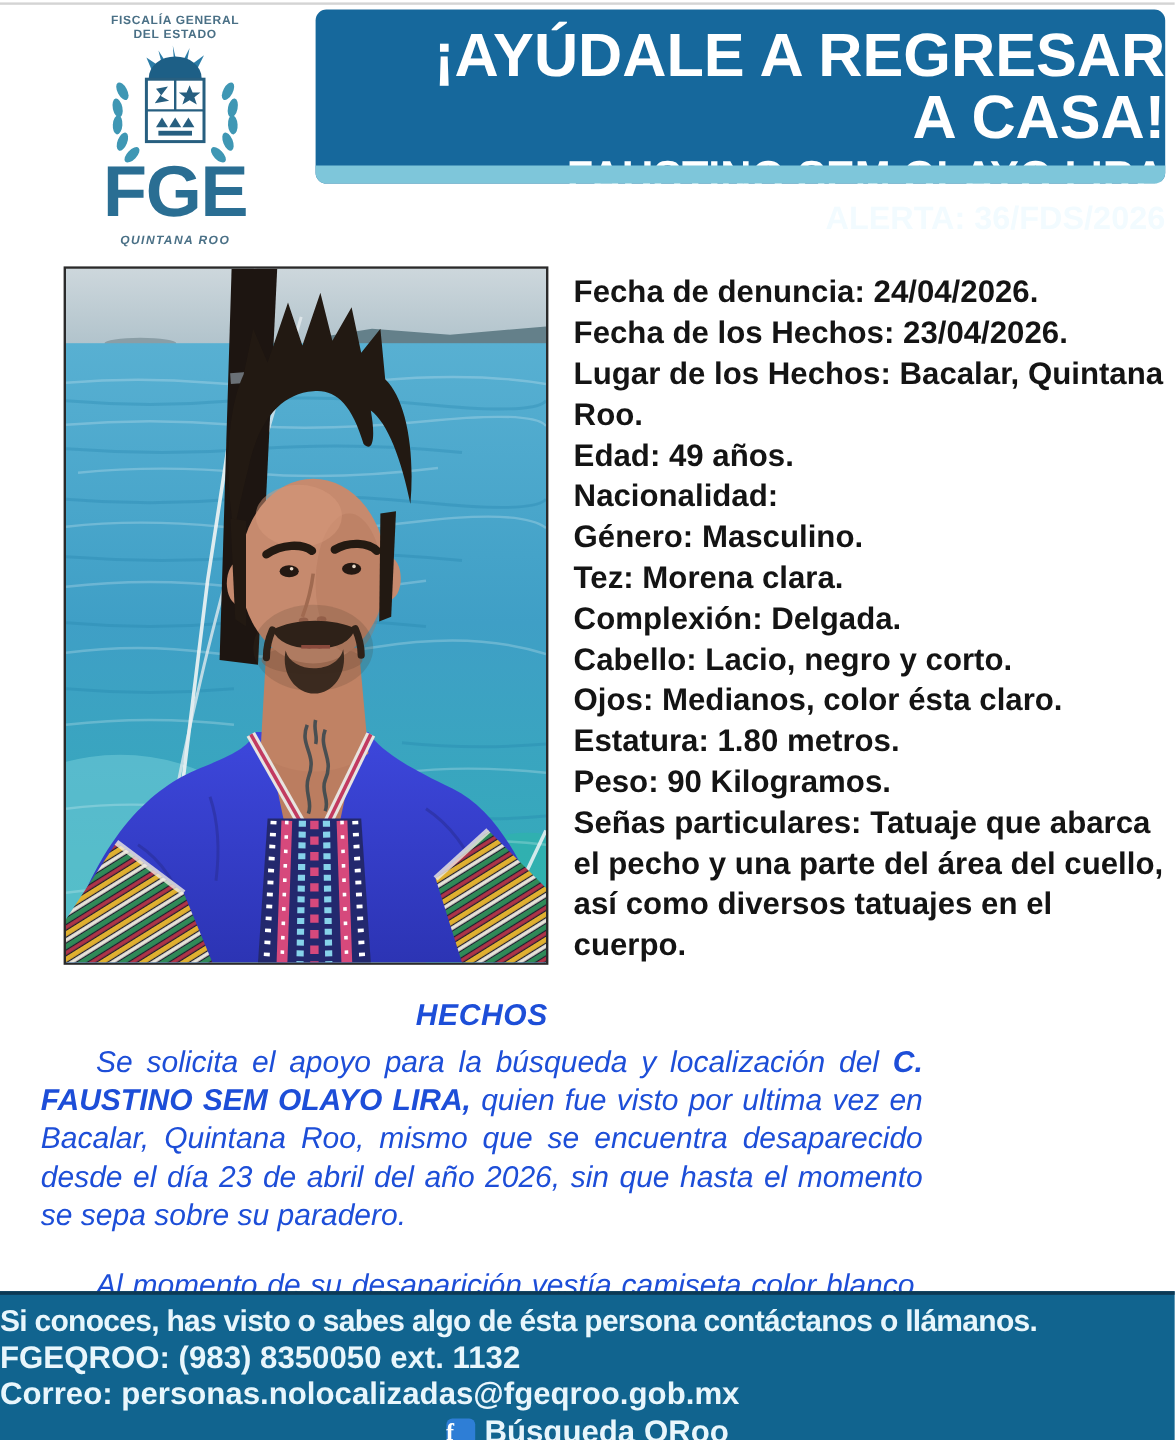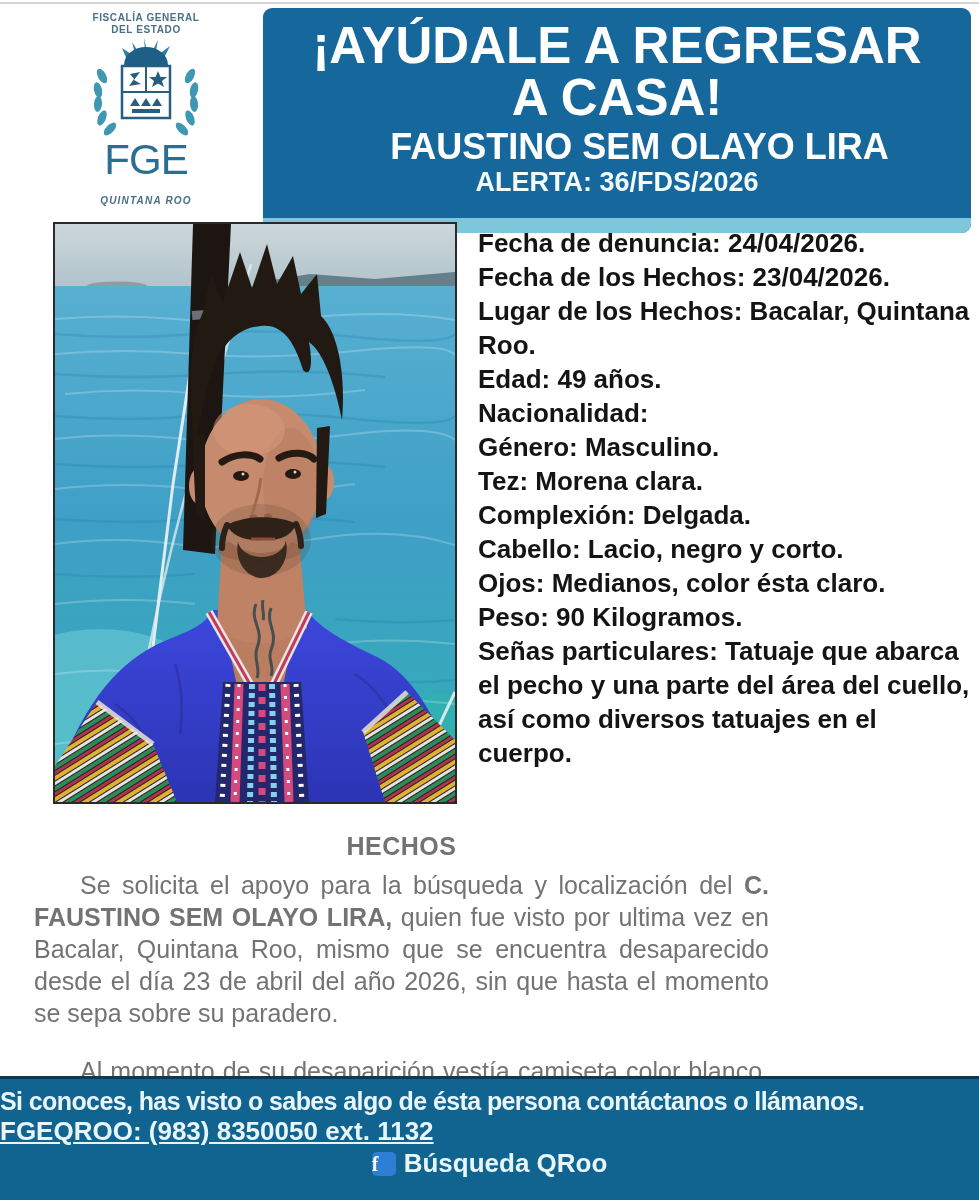--- a/index.html
+++ b/index.html
@@ -10,57 +10,57 @@
     --header_bg:#16689c; --header_strip:#7ec6da; --footer_bg:#11648f;
     --footer_border:#0d3954; --facebook_blue:#2e7ed6; --text_dark:#141414;
     --logo_blue:#2a6e93; --logo_teal:#4aa2bc;
   }
   .topline{position:absolute;top:2px;left:0;right:0;height:2px;background:#d4d4d4;}
 
   
   .logo{position:absolute;left:40px;top:12px;width:212px;height:192px;text-align:center;}
   .logo-org{font-size:10px;font-weight:bold;letter-spacing:.6px;color:#4a7086;line-height:12px;}
   .logo-emblem{margin:2px auto 0;display:block;}
-  .logo-acronym{font-size:42px;font-weight:normal;letter-spacing:-1px;color:var(--logo_blue);line-height:40px;margin-top:-2px;}
+  .logo-acronym{font-size:60px;font-weight:bold;letter-spacing:-1px;color:var(--logo_blue);line-height:40px;margin-top:-2px;}
   .logo-state{font-size:10px;font-weight:bold;letter-spacing:1.2px;color:#4a7086;margin-top:15px;font-style:italic;}
 
   .banner{
-    position:absolute;left:263px;top:8px;width:708px;height:225px;
-    background:var(--header_bg);border-radius:9px;text-align:center;color:#ffffff;
+    position:absolute;left:263px;top:8px;width:708px;height:145px;
+    background:var(--header_bg);border-radius:9px;text-align:right;color:#ffffff;
     box-sizing:border-box;padding-top:12px;
   }
   .banner-line1,.banner-line2{font-size:51px;font-weight:bold;line-height:52px;letter-spacing:0px;}
   .banner-name{font-size:36px;font-weight:bold;line-height:40px;margin-top:3px;padding-left:45px;}
   .banner-alert{font-size:27px;font-weight:bold;line-height:28px;margin-top:1px;color:#f2fbff;}
   .banner-strip{position:absolute;left:0;right:0;bottom:0;height:15px;background:var(--header_strip);border-radius:0 0 9px 9px;}
 
   
   .photo{position:absolute;left:53px;top:222px;width:400px;height:578px;margin:0;border:2px solid #2a2a2a;}
   .photo svg{display:block;}
 
   
   .details{position:absolute;left:478px;top:226px;width:494px;}
   .detail-line{font-size:26px;font-weight:bold;color:var(--text_dark);line-height:34px;}
 
   
-  .hechos{position:absolute;left:0;top:832px;width:803px;color:#737373;}
+  .hechos{position:absolute;left:0;top:832px;width:803px;color:#1d4ed8;font-style:italic;}
   .hechos h2{margin:0;text-align:center;font-size:25px;font-weight:bold;letter-spacing:.5px;}
   .hechos p{margin:8px 34px 0;font-size:25px;line-height:32px;text-align:justify;}
   .hechos p.p1{text-indent:46px;}
   .hechos p.p2{margin-top:26px;text-indent:46px;}
   .hechos strong{font-weight:bold;}
 
   
   .footer{
     position:absolute;left:0;bottom:0;width:979px;height:124px;
     background:var(--footer_bg);border-top:3px solid var(--footer_border);
     text-align:left;color:#e8f6fc;box-sizing:border-box;padding-top:8px;
   }
   .footer-line1{font-size:25px;font-weight:bold;letter-spacing:-0.6px;line-height:29px;}
-  .footer-line2{font-size:26px;font-weight:bold;line-height:30px;text-decoration:underline;}
+  .footer-line2{font-size:26px;font-weight:bold;line-height:30px;}
   .footer-line3{font-size:26px;font-weight:bold;line-height:30px;}
   .footer-fb{display:flex;align-items:center;justify-content:center;gap:8px;margin-top:2px;}
   .fb-icon{
     width:24px;height:24px;border-radius:5px;background:var(--facebook_blue);
     color:#ffffff;font-weight:bold;font-size:20px;line-height:24px;display:inline-block;
     font-family:"Liberation Serif","DejaVu Serif",serif;
   }
   .footer-fb .fb-label{font-size:26px;font-weight:bold;}
 </style>
 </head>
@@ -258,31 +258,33 @@
     <div class="detail-line">Fecha de denuncia: 24/04/2026.</div>
     <div class="detail-line">Fecha de los Hechos: 23/04/2026.</div>
     <div class="detail-line">Lugar de los Hechos: Bacalar, Quintana Roo.</div>
     <div class="detail-line">Edad: 49 años.</div>
     <div class="detail-line">Nacionalidad:</div>
     <div class="detail-line">Género: Masculino.</div>
     <div class="detail-line">Tez: Morena clara.</div>
     <div class="detail-line">Complexión: Delgada.</div>
     <div class="detail-line">Cabello: Lacio, negro y corto.</div>
     <div class="detail-line">Ojos: Medianos, color ésta claro.</div>
+    <div class="detail-line">Estatura: 1.80 metros.</div>
     <div class="detail-line">Peso: 90 Kilogramos.</div>
     <div class="detail-line">Señas particulares: Tatuaje que abarca el pecho y una parte del área del cuello, así como diversos tatuajes en el cuerpo.</div>
   </section>
 
   <section class="hechos">
     <h2>HECHOS</h2>
     <p class="p1"><span>Se solicita el apoyo para la búsqueda y localización del </span><strong>C. FAUSTINO SEM OLAYO LIRA,</strong><span> quien fue visto por ultima vez en Bacalar, Quintana Roo, mismo que se encuentra desaparecido desde el día 23 de abril del año 2026, sin que hasta el momento se sepa sobre su paradero.</span></p>
     <p class="p2">Al momento de su desaparición vestía camiseta color blanco, short color negro, tenis color blanco con franjas azules y aretes en ambas orejas.</p>
   </section>
 
   <footer class="footer">
     <div class="footer-line1">Si conoces, has visto o sabes algo de ésta persona contáctanos o llámanos.</div>
     <div class="footer-line2">FGEQROO: (983) 8350050 ext. 1132</div>
+    <div class="footer-line3">Correo: personas.nolocalizadas@fgeqroo.gob.mx</div>
     <div class="footer-fb">
       <span class="fb-icon">f</span>
       <span class="fb-label">Búsqueda QRoo</span>
     </div>
   </footer>
 </div>
 
 </body></html>

